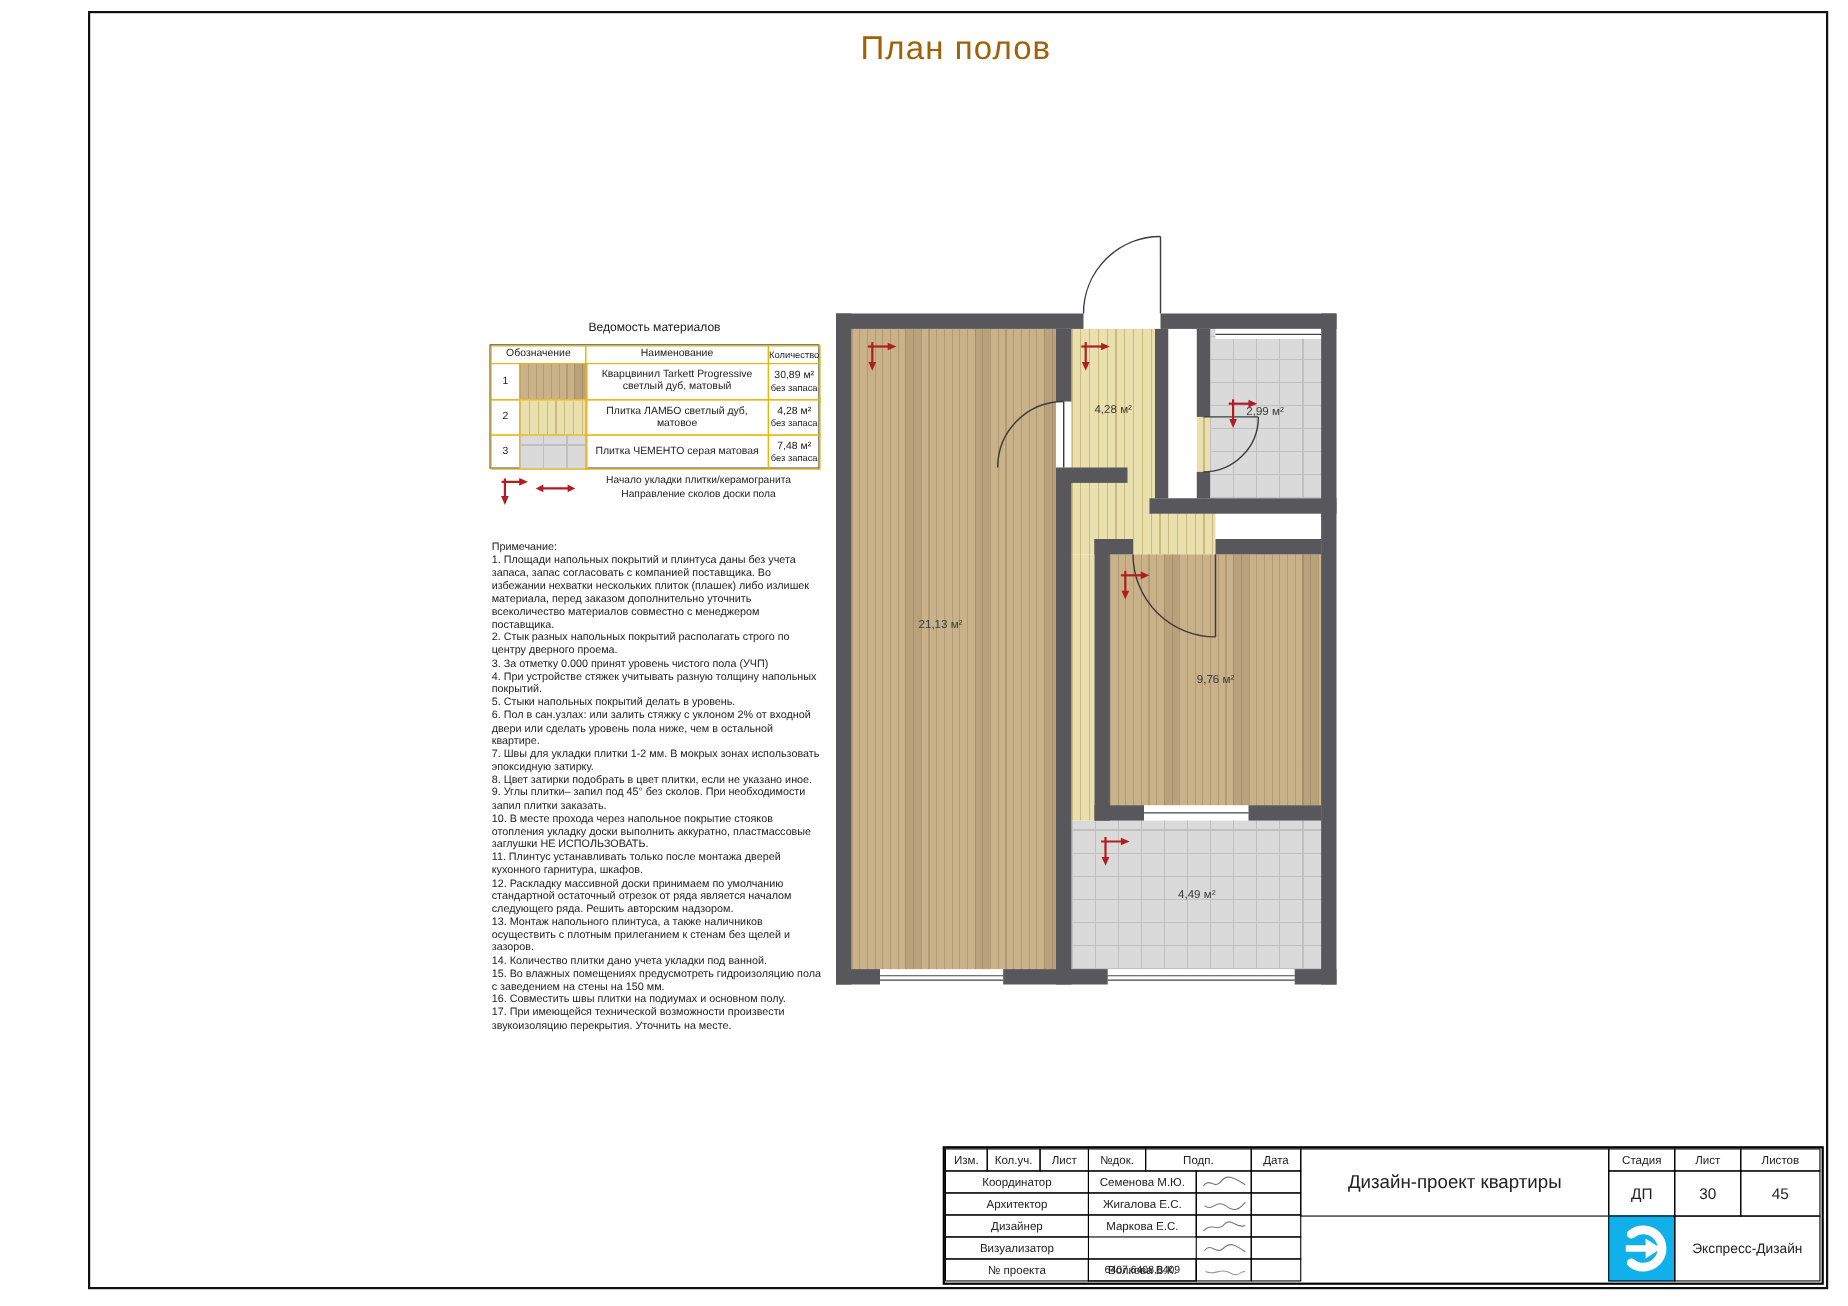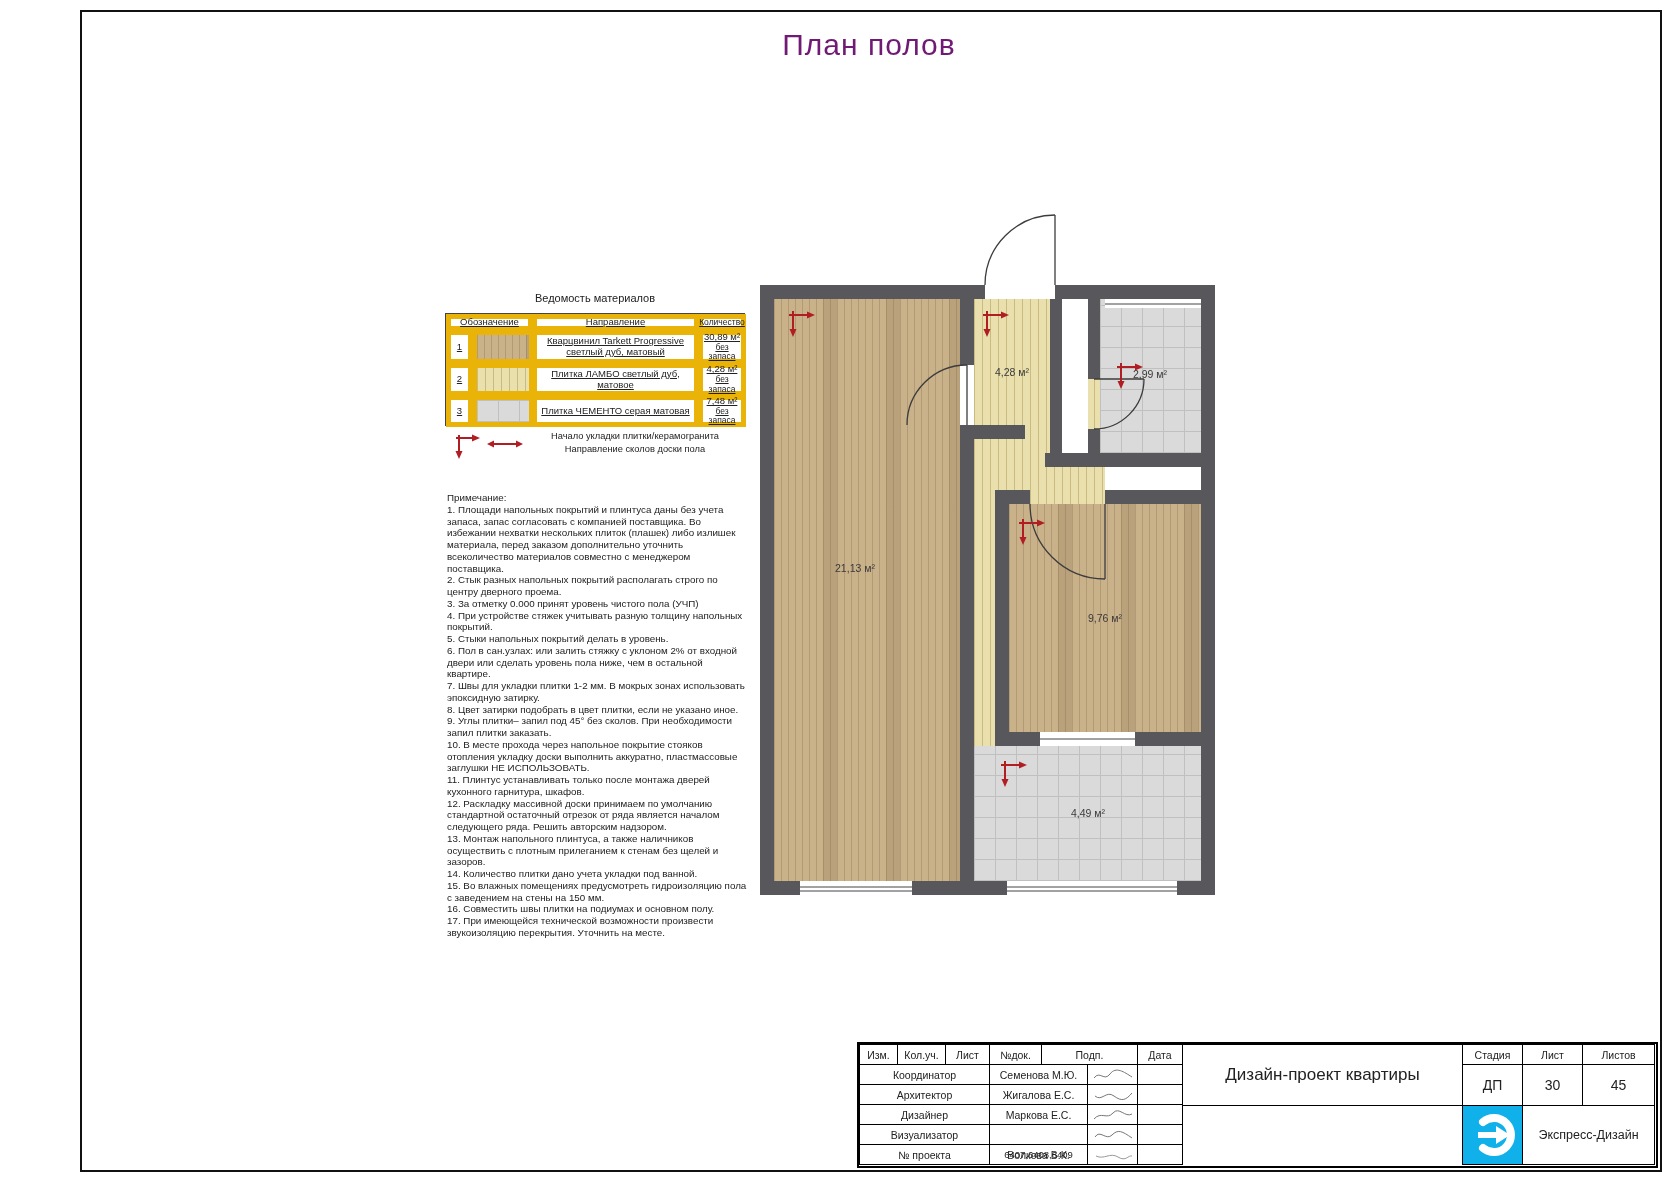--- a/index.html
+++ b/index.html
@@ -1,27 +1,27 @@
 <!DOCTYPE html>
 <html><head>
 <meta charset="utf-8">
 <style>
   html,body{margin:0;padding:0;background:#fff;}
   .stage{position:relative;width:1680px;height:1187px;background:#fff;
          font-family:"Liberation Sans",sans-serif;color:#222;overflow:hidden;}
   .abs{position:absolute;}
   .sheet-border{left:80px;top:10px;width:1578px;height:1158px;border:2px solid #111;}
   .sheet-title{left:80px;top:28px;width:1578px;text-align:center;font-size:30px;
-               letter-spacing:1px;color:#701a75;}
+               letter-spacing:1px;color:#a16207;}
   
   .mat-title{left:445px;top:292px;width:300px;text-align:center;font-size:11px;}
   .mat{left:445px;top:313px;width:300px;height:113px;border:1px solid #444;box-sizing:border-box;}
-  .mat .cell{position:absolute;border:5px solid #eab308;box-sizing:border-box;
+  .mat .cell{position:absolute;border:1px solid #eab308;box-sizing:border-box;
              display:flex;align-items:center;justify-content:center;text-align:center;
-             font-size:9.5px;line-height:1.15;text-decoration:underline;}
+             font-size:9.5px;line-height:1.15;}
   .qty{flex-direction:column;font-size:9px;}
   .qty .sub{font-size:8.5px;}
   
   .wood{background-color:#c9b18a;background-image:
     repeating-linear-gradient(90deg,rgba(120,95,60,.28) 0 1px,transparent 1px 7px),
     repeating-linear-gradient(90deg,transparent 0 49px,rgba(90,65,35,.14) 49px 63px);}
   .ytile{background-color:#e9e0ad;background-image:
     repeating-linear-gradient(90deg,rgba(150,128,55,.38) 0 1px,transparent 1px 8px);}
   .gtile{background-color:#dadada;background-image:
     repeating-linear-gradient(90deg,#c0c0c0 0 1px,transparent 1px 21px),
@@ -58,21 +58,21 @@
 
   <div class="abs sheet-border"></div>
 
   <div class="abs sheet-title">План полов</div>
 
   <div class="abs mat-title">Ведомость материалов</div>
 
   <div class="abs mat">
 
     <div class="cell" style="left:0;top:0;width:87px;height:17px;">Обозначение</div>
-    <div class="cell" style="left:86px;top:0;width:167px;height:17px;">Направление</div>
+    <div class="cell" style="left:86px;top:0;width:167px;height:17px;">Наименование</div>
     <div class="cell" style="left:252px;top:0;width:48px;height:17px;font-size:8.5px;">Количество</div>
 
     <div class="cell" style="left:0;top:16px;width:27px;height:34px;">1</div>
     <div class="cell wood" style="left:26px;top:16px;width:62px;height:34px;"></div>
     <div class="cell" style="left:86px;top:16px;width:167px;height:34px;">Кварцвинил Tarkett Progressive светлый дуб, матовый</div>
     <div class="cell qty" style="left:252px;top:16px;width:48px;height:34px;">
       <span>30,89 м²</span>
       <span class="sub">без запаса</span>
     </div>
 

